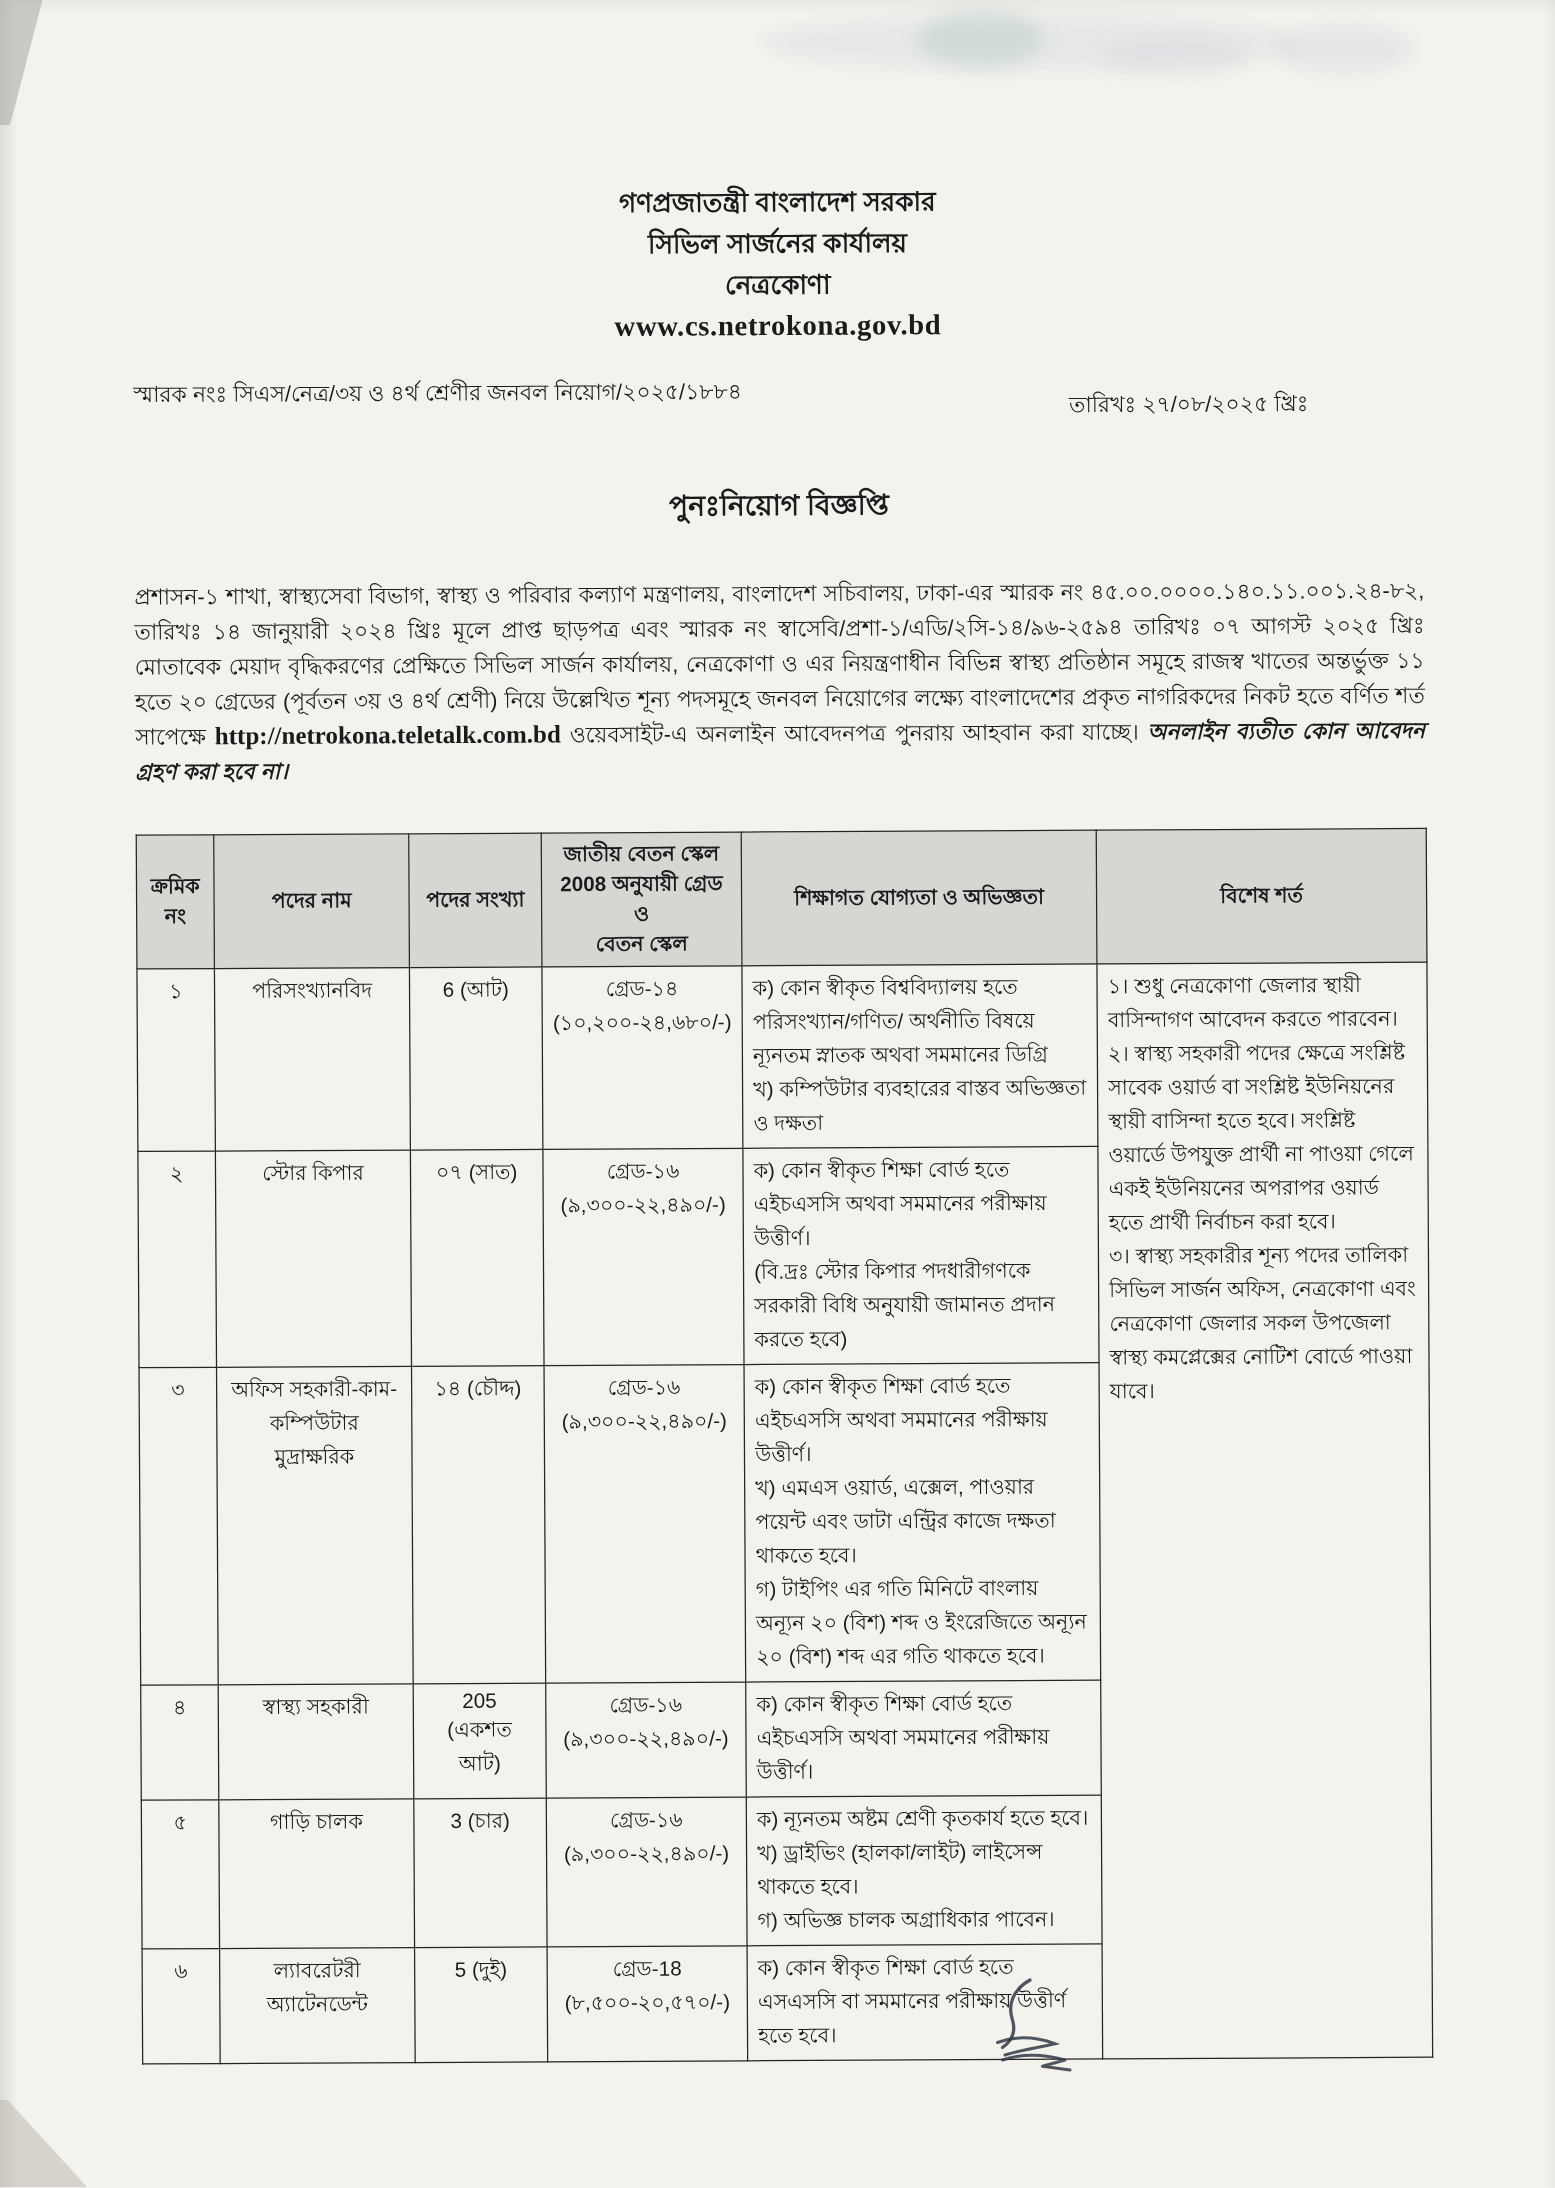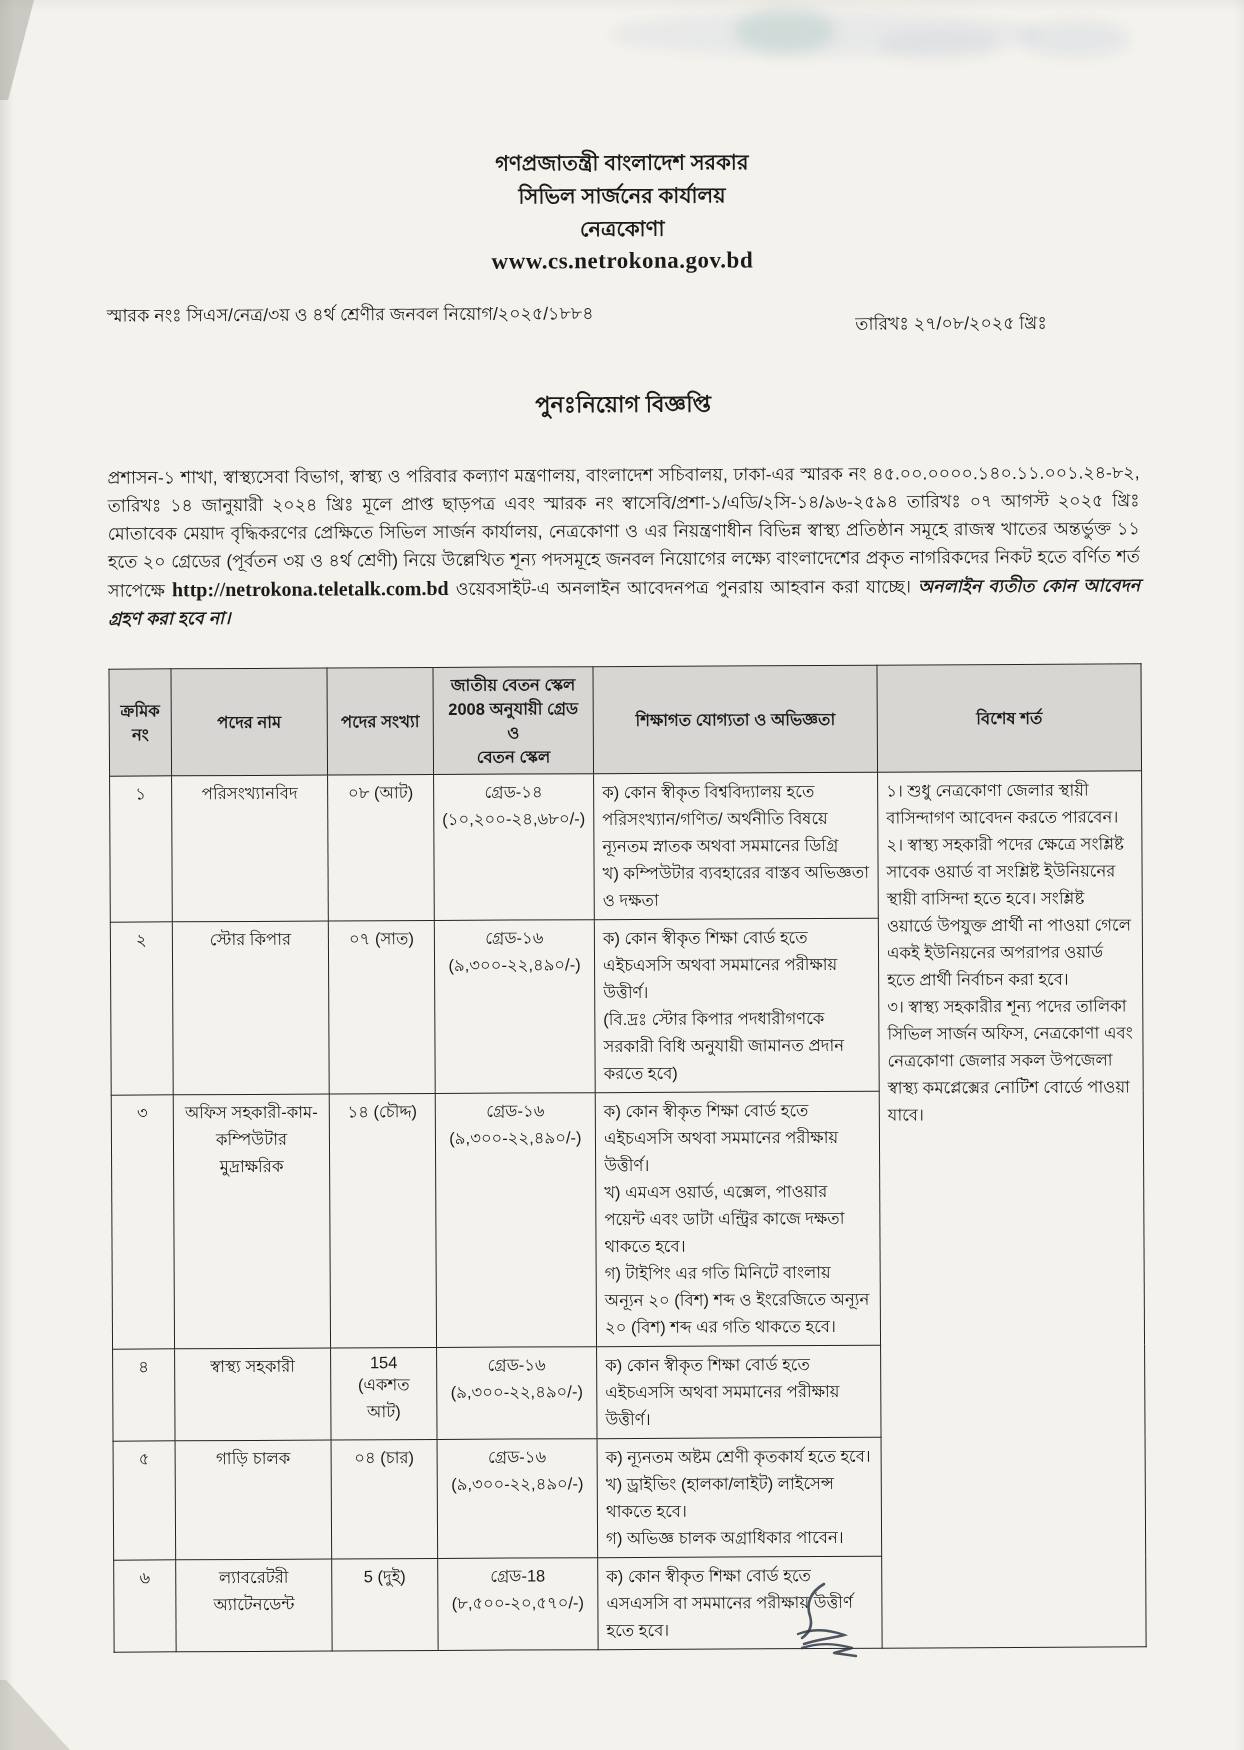--- a/index.html
+++ b/index.html
@@ -132,21 +132,21 @@
 2008 অনুযায়ী গ্রেড ও
 বেতন স্কেল</th>
         <th>শিক্ষাগত যোগ্যতা ও অভিজ্ঞতা</th>
         <th>বিশেষ শর্ত</th>
       </tr>
     </thead>
     <tbody>
       <tr class="r1">
         <td class="c">১</td>
         <td class="c">পরিসংখ্যানবিদ</td>
-        <td class="c">০৮ (আট)</td>
+        <td class="c">6 (আট)</td>
         <td class="c">গ্রেড-১৪
 (১০,২০০-২৪,৬৮০/-)</td>
         <td class="qual">ক) কোন স্বীকৃত বিশ্ববিদ্যালয় হতে পরিসংখ্যান/গণিত/ অর্থনীতি বিষয়ে ন্যূনতম স্নাতক অথবা সমমানের ডিগ্রি
 খ) কম্পিউটার ব্যবহারের বাস্তব অভিজ্ঞতা ও দক্ষতা</td>
         <td class="special" rowspan="6">১। শুধু নেত্রকোণা জেলার স্থায়ী বাসিন্দাগণ আবেদন করতে পারবেন।
 ২। স্বাস্থ্য সহকারী পদের ক্ষেত্রে সংশ্লিষ্ট সাবেক ওয়ার্ড বা সংশ্লিষ্ট ইউনিয়নের স্থায়ী বাসিন্দা হতে হবে। সংশ্লিষ্ট ওয়ার্ডে উপযুক্ত প্রার্থী না পাওয়া গেলে একই ইউনিয়নের অপরাপর ওয়ার্ড হতে প্রার্থী নির্বাচন করা হবে।
 ৩। স্বাস্থ্য সহকারীর শূন্য পদের তালিকা সিভিল সার্জন অফিস, নেত্রকোণা এবং নেত্রকোণা জেলার সকল উপজেলা স্বাস্থ্য কমপ্লেক্সের নোটিশ বোর্ডে পাওয়া যাবে।</td>
       </tr>
       <tr class="r2">
         <td class="c">২</td>
@@ -164,30 +164,30 @@
         <td class="c">১৪ (চৌদ্দ)</td>
         <td class="c">গ্রেড-১৬
 (৯,৩০০-২২,৪৯০/-)</td>
         <td class="qual">ক) কোন স্বীকৃত শিক্ষা বোর্ড হতে এইচএসসি অথবা সমমানের পরীক্ষায় উত্তীর্ণ।
 খ) এমএস ওয়ার্ড, এক্সেল, পাওয়ার পয়েন্ট এবং ডাটা এন্ট্রির কাজে দক্ষতা থাকতে হবে।
 গ) টাইপিং এর গতি মিনিটে বাংলায় অন্যূন ২০ (বিশ) শব্দ ও ইংরেজিতে অন্যূন ২০ (বিশ) শব্দ এর গতি থাকতে হবে।</td>
       </tr>
       <tr class="r4">
         <td class="c">৪</td>
         <td class="c">স্বাস্থ্য সহকারী</td>
-        <td class="c">154
+        <td class="c">205
 (একশত আট)</td>
         <td class="c">গ্রেড-১৬
 (৯,৩০০-২২,৪৯০/-)</td>
         <td class="qual">ক) কোন স্বীকৃত শিক্ষা বোর্ড হতে এইচএসসি অথবা সমমানের পরীক্ষায় উত্তীর্ণ।</td>
       </tr>
       <tr class="r5">
         <td class="c">৫</td>
         <td class="c">গাড়ি চালক</td>
-        <td class="c">০৪ (চার)</td>
+        <td class="c">3 (চার)</td>
         <td class="c">গ্রেড-১৬
 (৯,৩০০-২২,৪৯০/-)</td>
         <td class="qual">ক) ন্যূনতম অষ্টম শ্রেণী কৃতকার্য হতে হবে।
 খ) ড্রাইভিং (হালকা/লাইট) লাইসেন্স থাকতে হবে।
 গ) অভিজ্ঞ চালক অগ্রাধিকার পাবেন।</td>
       </tr>
       <tr class="r6">
         <td class="c">৬</td>
         <td class="c">ল্যাবরেটরী
 অ্যাটেনডেন্ট</td>

